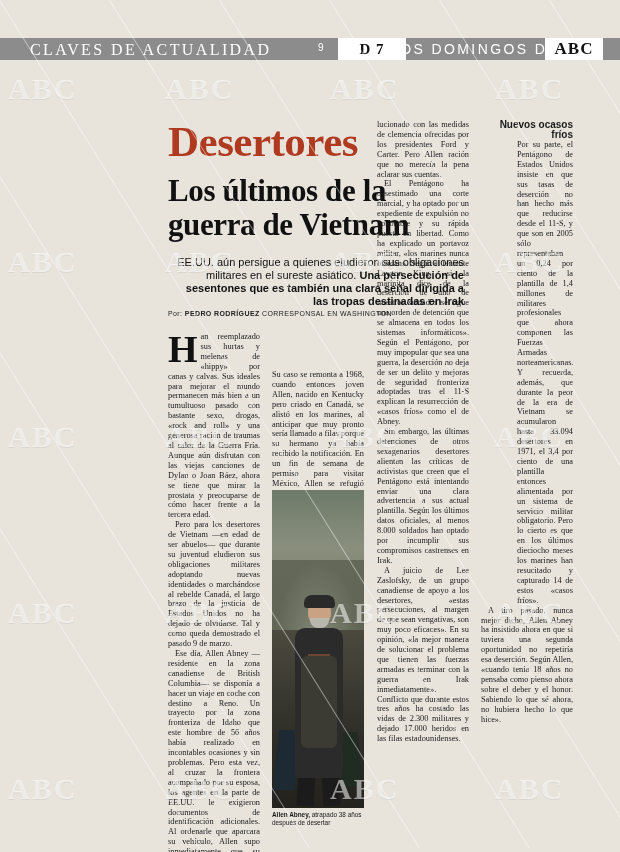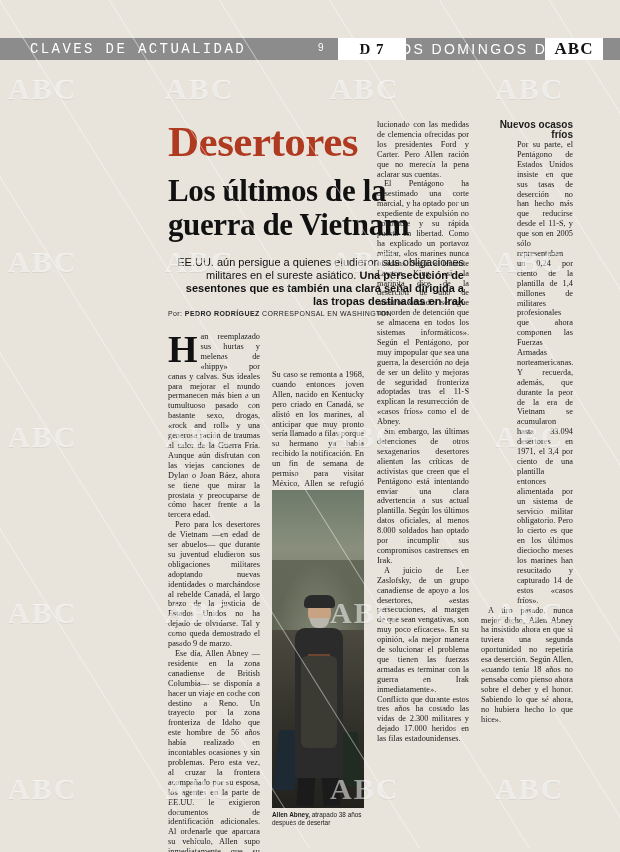--- a/index.html
+++ b/index.html
@@ -49,22 +49,22 @@
     z-index: 2;
   }
   #masthead-inner {
     position: relative;
     width: 100%;
     height: 100%;
   }
   .mast-left {
     position: absolute;
     left: 30px; top: 3px;
-    font-family: Liberation Mono, monospace;
-    font-size: 14px;
+    font-family: Liberation Serif, serif;
+    font-size: 16px;
     letter-spacing: 2.4px;
     color: #ffffff;
     text-align: right;
   }
   .mast-pagenum {
     position: absolute;
     left: 318px; top: 4px;
     font-family: "Liberation Sans", sans-serif;
     font-size: 10px;
     color: #ffffff;

